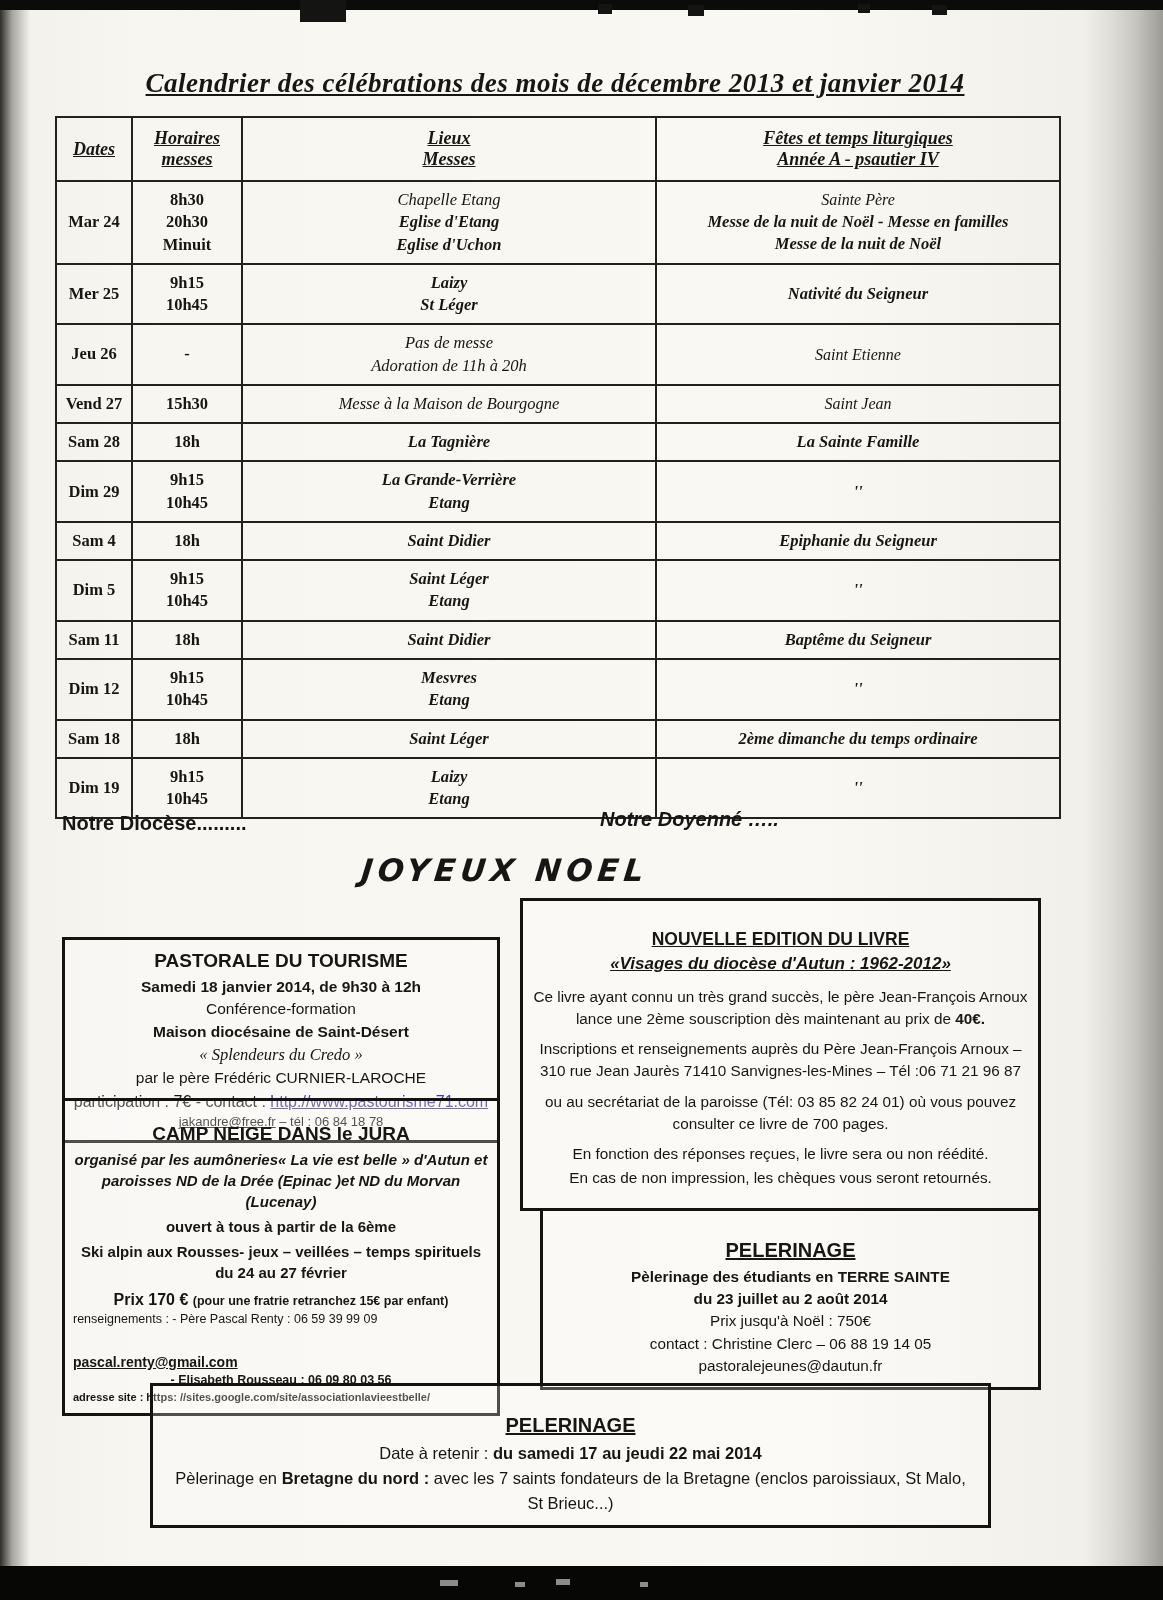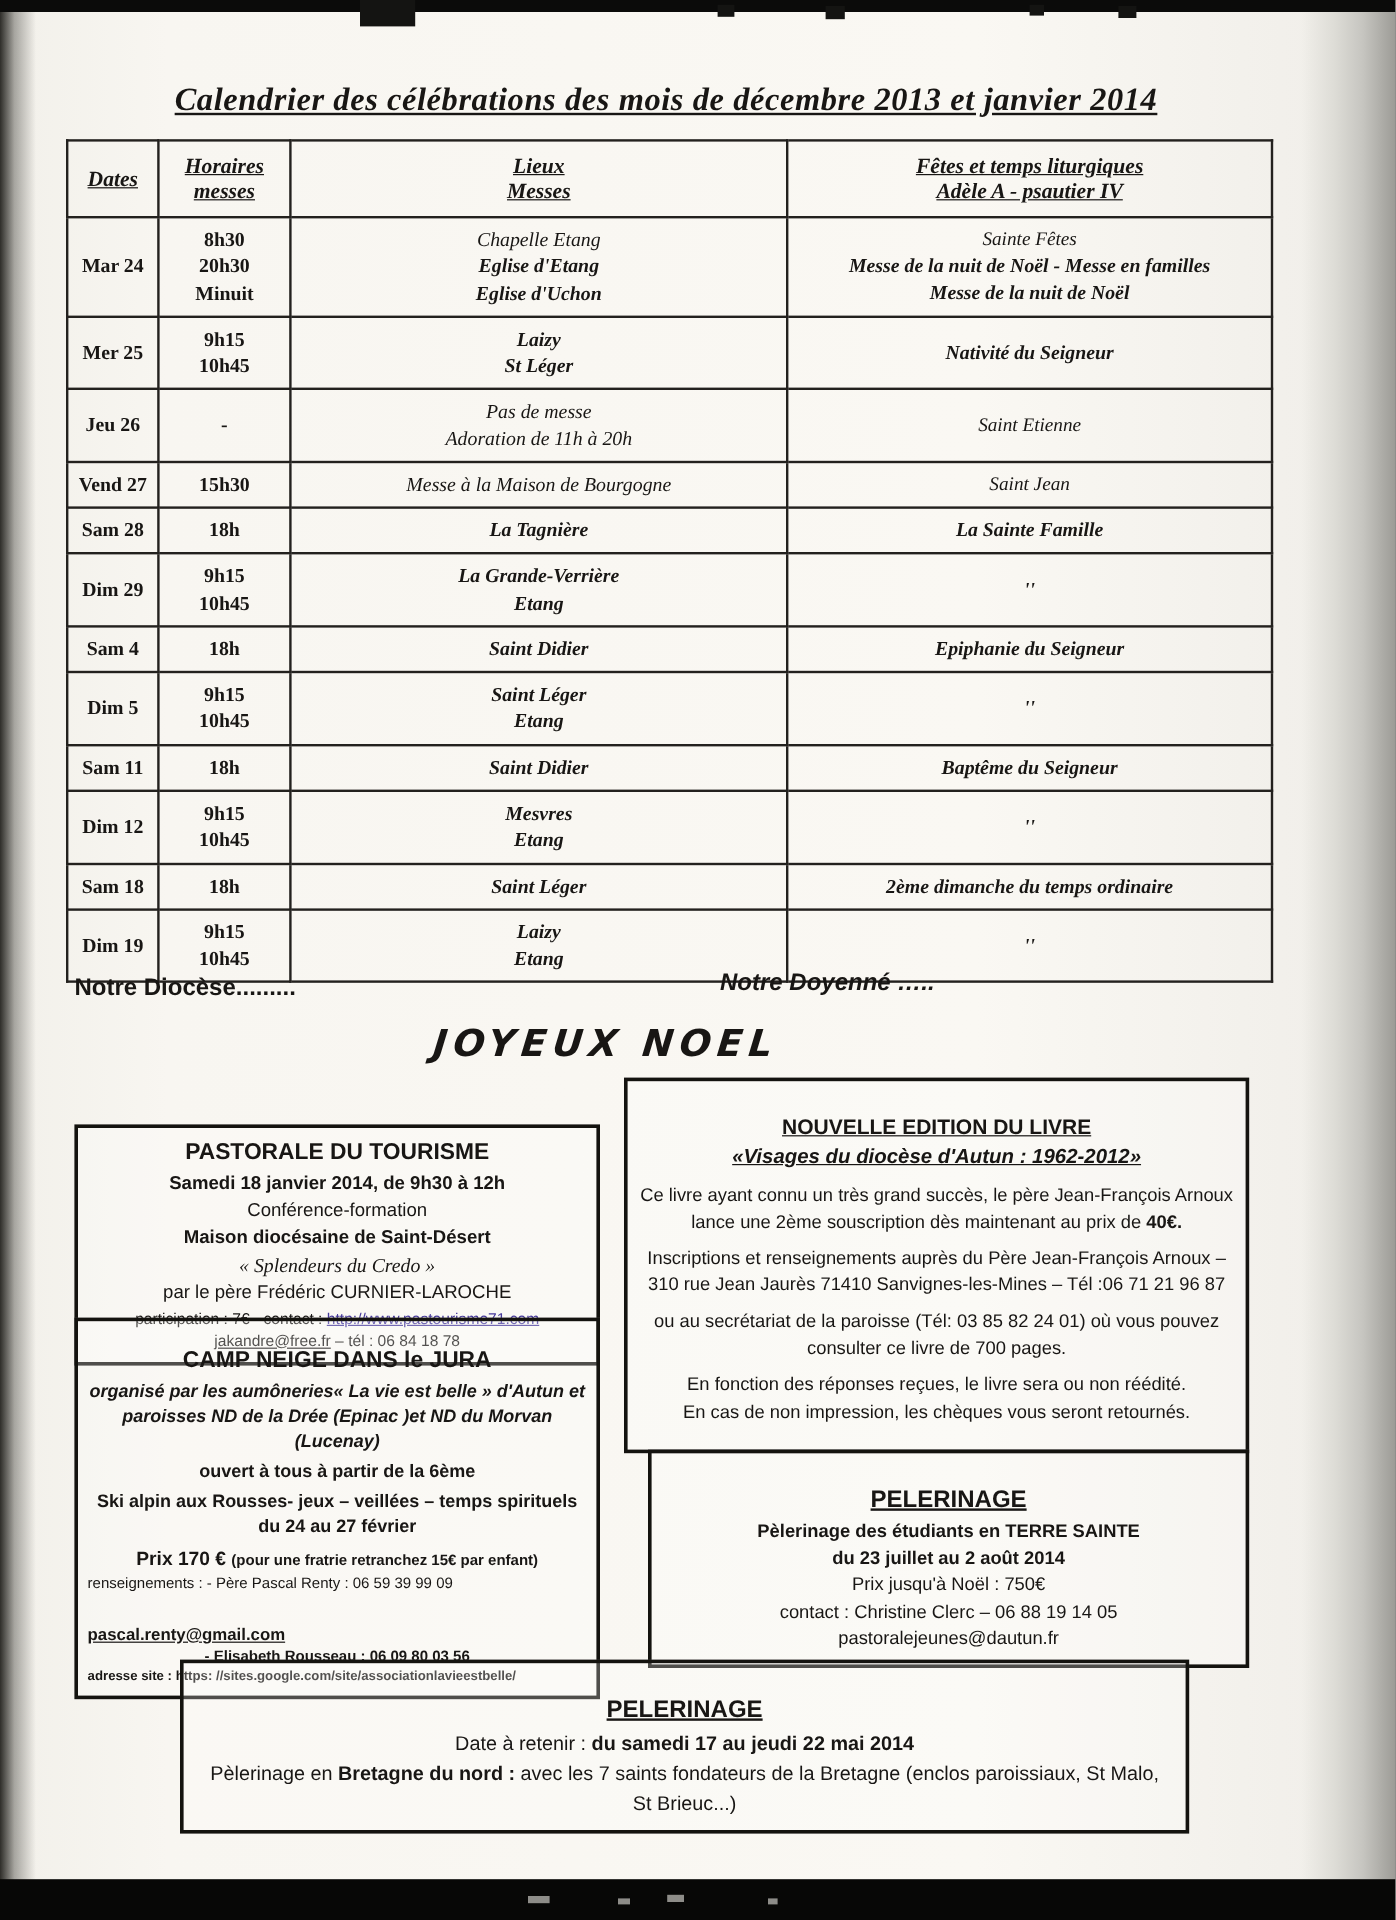--- a/index.html
+++ b/index.html
@@ -57,21 +57,21 @@
     font-size:31px;letter-spacing:5px;transform:skewX(-6deg);}
   
   .box{position:absolute;border:3px solid #14130f;background:rgba(255,255,255,.25);
     font-family:"Liberation Sans",sans-serif;box-sizing:border-box;}
   .bx-title{font-weight:bold;font-size:19px;text-align:center;margin:6px 0 4px;}
   .u{text-decoration:underline;margin-top:24px;}
   .b{font-weight:bold;}
   .i{font-style:italic;}
   .box-pastorale{left:62px;top:937px;width:438px;padding:4px 8px 8px;}
   .box-pastorale .l{font-size:15.5px;text-align:center;line-height:1.45;}
-  .box-pastorale .small{font-size:13px;}
+  .box-pastorale .small{font-size:16px;}
   .link{color:#46399b;text-decoration:underline;}
   .box-edition{left:520px;top:898px;width:521px;padding:4px 10px 10px;}
   .box-edition .bx-title{font-size:17.5px;}
   .box-edition .sub{font-weight:bold;font-style:italic;font-size:17px;text-align:center;
     text-decoration:underline;margin-bottom:12px;}
   .box-edition p{font-size:15.3px;line-height:1.42;text-align:center;margin:0 0 9px;}
   .box-camp{left:62px;top:1098px;width:438px;padding:16px 8px 8px;}
   .box-camp .l{font-size:15px;text-align:center;line-height:1.4;}
   .box-camp .left{text-align:left;}
   .box-camp .small{font-size:12.5px;}
@@ -113,41 +113,41 @@
         <th>
           <div class="hl">Horaires</div>
           <div class="hl">messes</div>
         </th>
         <th>
           <div class="hl">Lieux</div>
           <div class="hl">Messes</div>
         </th>
         <th>
           <div class="hl">Fêtes et temps liturgiques</div>
-          <div class="hl">Adèle A  -  psautier IV</div>
+          <div class="hl">Année A  -  psautier IV</div>
         </th>
       </tr>
     </thead>
     <tbody>
         <tr>
           <td class="c-date">
             <div>Mar 24</div>
           </td>
           <td class="c-hor">
             <div>8h30</div>
             <div>20h30</div>
             <div>Minuit</div>
           </td>
           <td class="c-lieux">
             <div>Chapelle Etang</div>
             <div>Eglise d'Etang</div>
             <div>Eglise d'Uchon</div>
           </td>
           <td class="c-fetes">
-            <div>Sainte Fêtes</div>
+            <div>Sainte Père</div>
             <div>Messe de la nuit de Noël - Messe en familles</div>
             <div>Messe de la nuit de Noël</div>
           </td>
         </tr>
         <tr>
           <td class="c-date">
             <div>Mer 25</div>
           </td>
           <td class="c-hor">
             <div>9h15</div>

